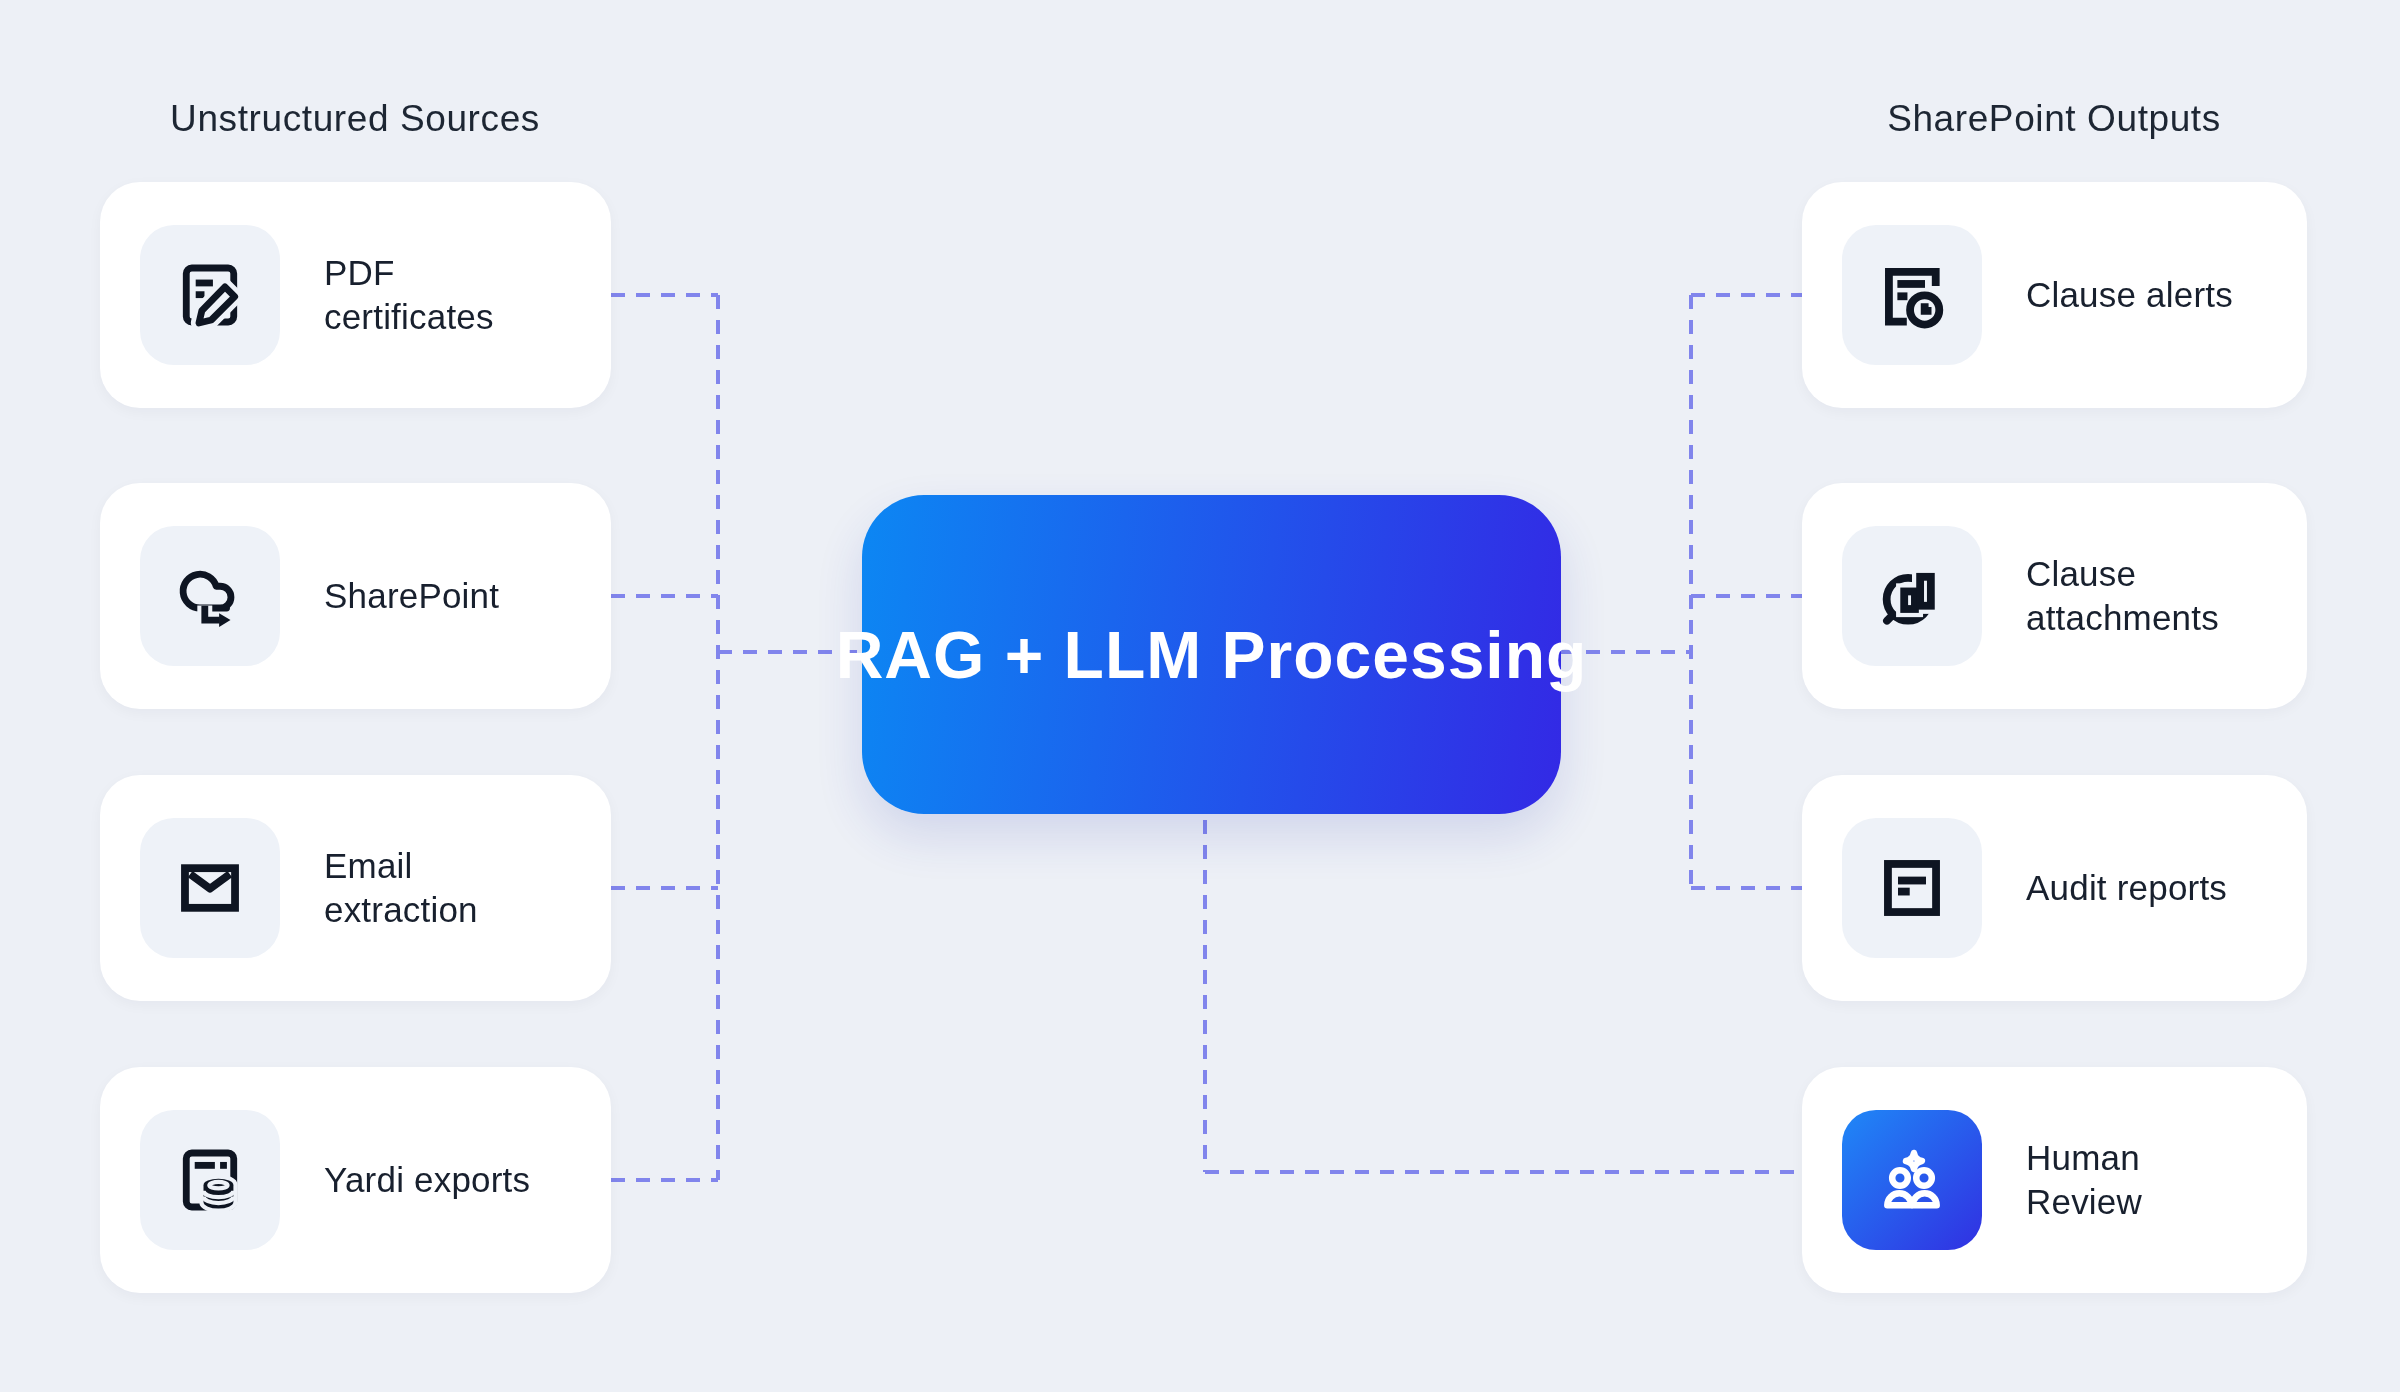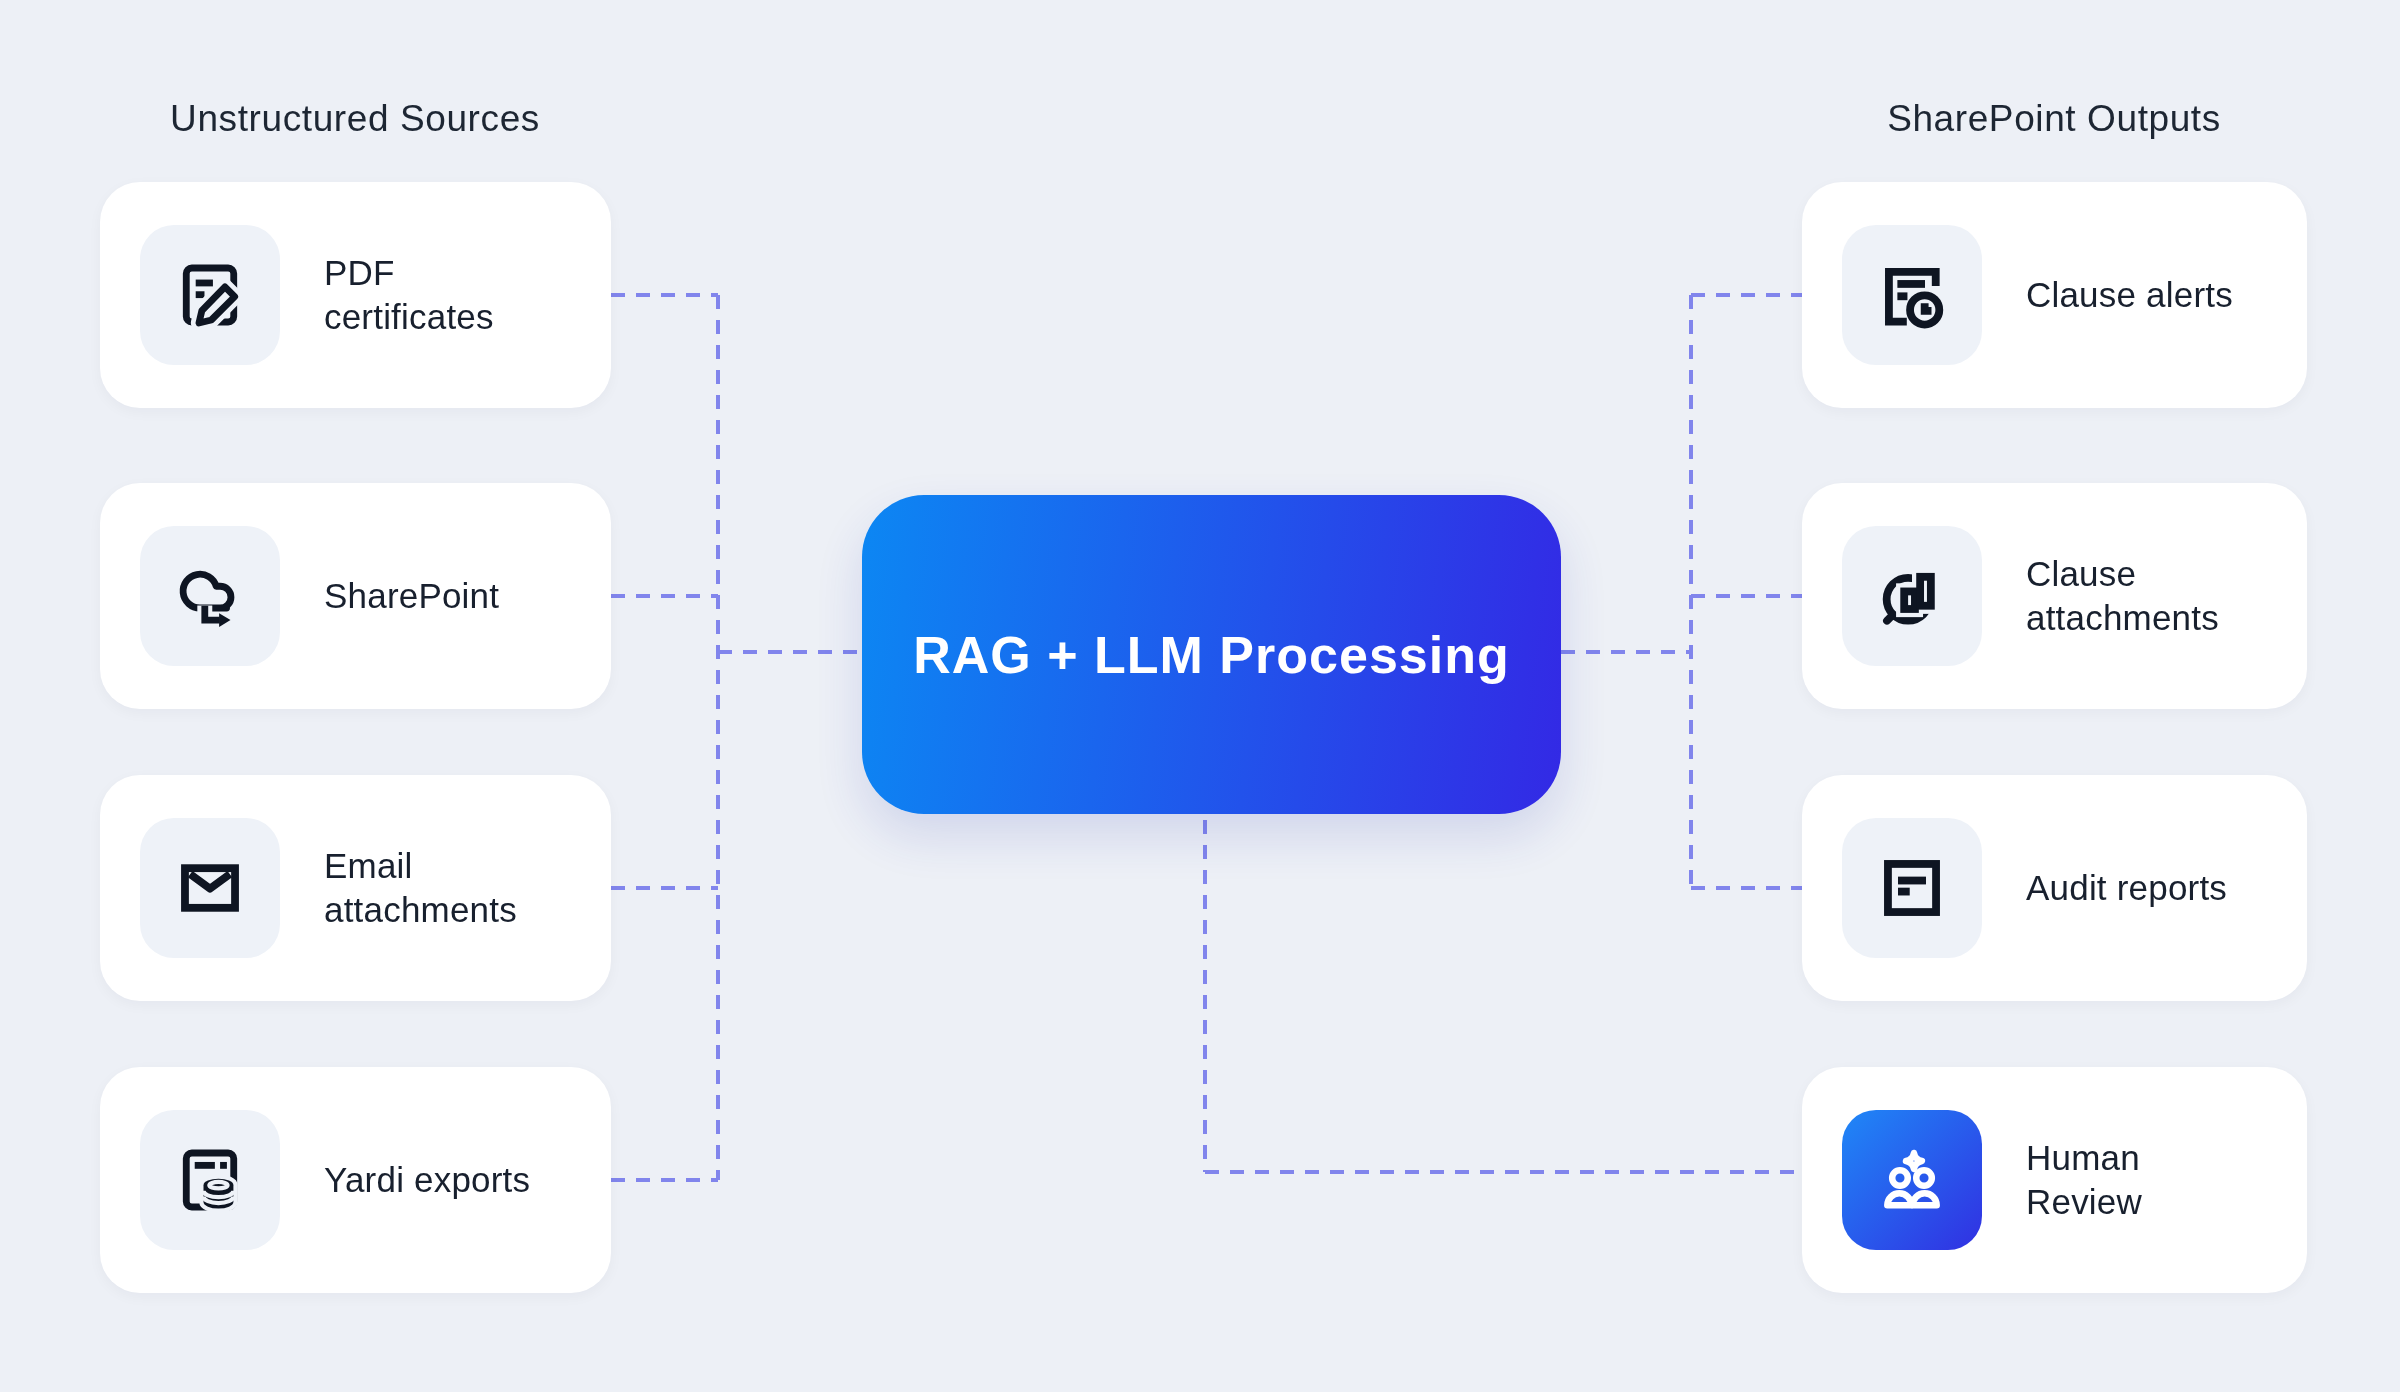--- a/index.html
+++ b/index.html
@@ -61,21 +61,21 @@
   }
 
   .center-box{
     position:absolute;left:862px;top:495px;width:699px;height:319px;
     border-radius:62px;
     background:linear-gradient(97deg,var(--box-grad-start) 0%,var(--box-grad-end) 100%);
     display:flex;align-items:center;justify-content:center;
     box-shadow:0 22px 48px rgba(40,60,180,0.14);
   }
   .center-box .title{
-    color:var(--box-text);font-size:52px;font-weight:bold;letter-spacing:1px;white-space:nowrap;
+    color:var(--box-text);font-size:66px;font-weight:bold;letter-spacing:1px;white-space:nowrap;
   }
 
   #connectors{position:absolute;left:0;top:0;width:2400px;height:1392px;pointer-events:none;}
   #connectors path{
     fill:none;stroke:var(--connector-color);stroke-width:4;stroke-dasharray:14 11;
   }
 
   .ic{stroke:var(--icon-color);fill:none;stroke-width:2.1;}
   .ic-thick{stroke:var(--icon-color);fill:none;stroke-width:2.4;}
   .ic-fill{fill:var(--icon-color);stroke:none;}
@@ -132,21 +132,21 @@
     <span class="label">SharePoint</span>
   </div>
 
   <div class="card left row3">
     <span class="tile">
       <svg viewBox="0 0 24 24" xmlns="http://www.w3.org/2000/svg">
         <rect class="ic-thick" x="4.3" y="5.9" width="15.4" height="12.2"></rect>
         <path class="ic-thick" stroke-linejoin="round" d="M5.9 7.7 L12 12.2 L18.1 7.7"></path>
       </svg>
     </span>
-    <span class="label">Email attachments</span>
+    <span class="label">Email extraction</span>
   </div>
 
   <div class="card left row4">
     <span class="tile">
       <svg viewBox="0 0 24 24" xmlns="http://www.w3.org/2000/svg">
         <rect class="ic" x="4.7" y="3.7" width="14.6" height="16.6" rx="1.7"></rect>
         <path class="ic" d="M7.3 7.5 H13.5"></path>
         <rect class="ic-fill" x="15.1" y="6.45" width="2.1" height="2.1"></rect>
         <path class="ic-fill halo" stroke-width="2.6" d="M10 13.6 a4.6 2 0 0 1 9.2 0 v5.2 a4.6 2 0 0 1 -9.2 0 z"></path>
         <path class="ic-fill" stroke="none" d="M10 13.6 a4.6 2 0 0 1 9.2 0 v5.2 a4.6 2 0 0 1 -9.2 0 z"></path>

